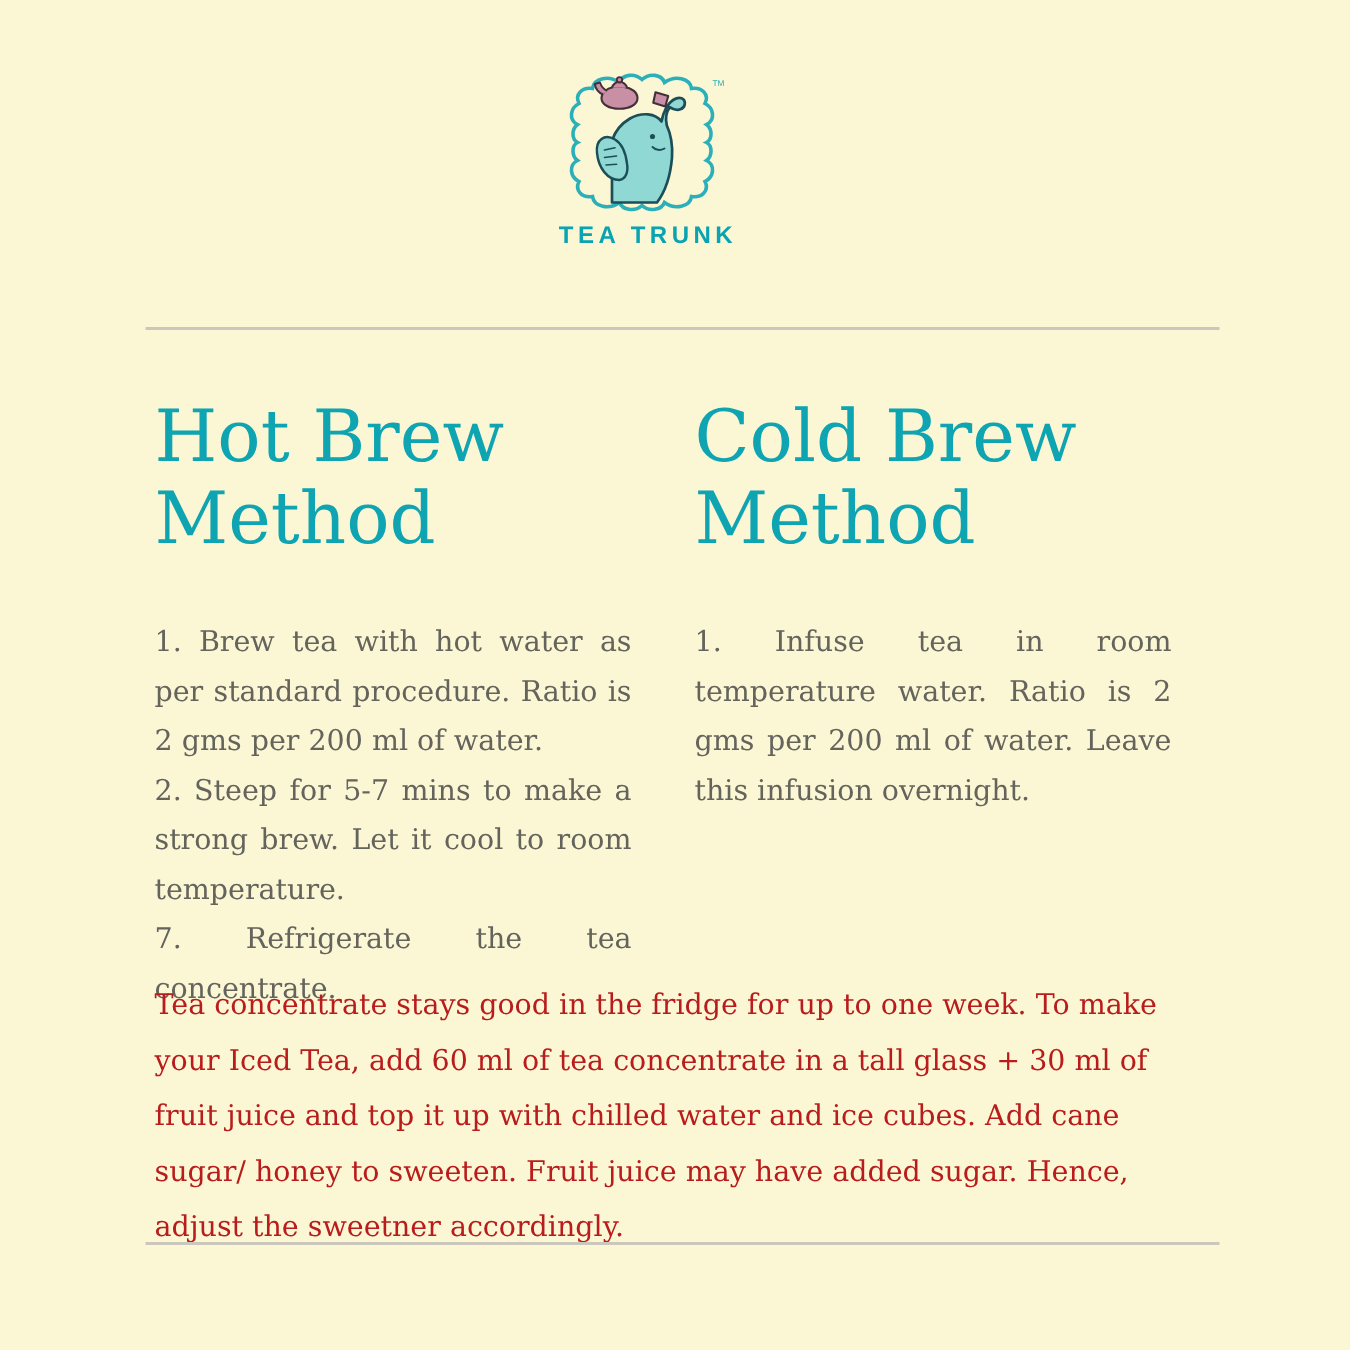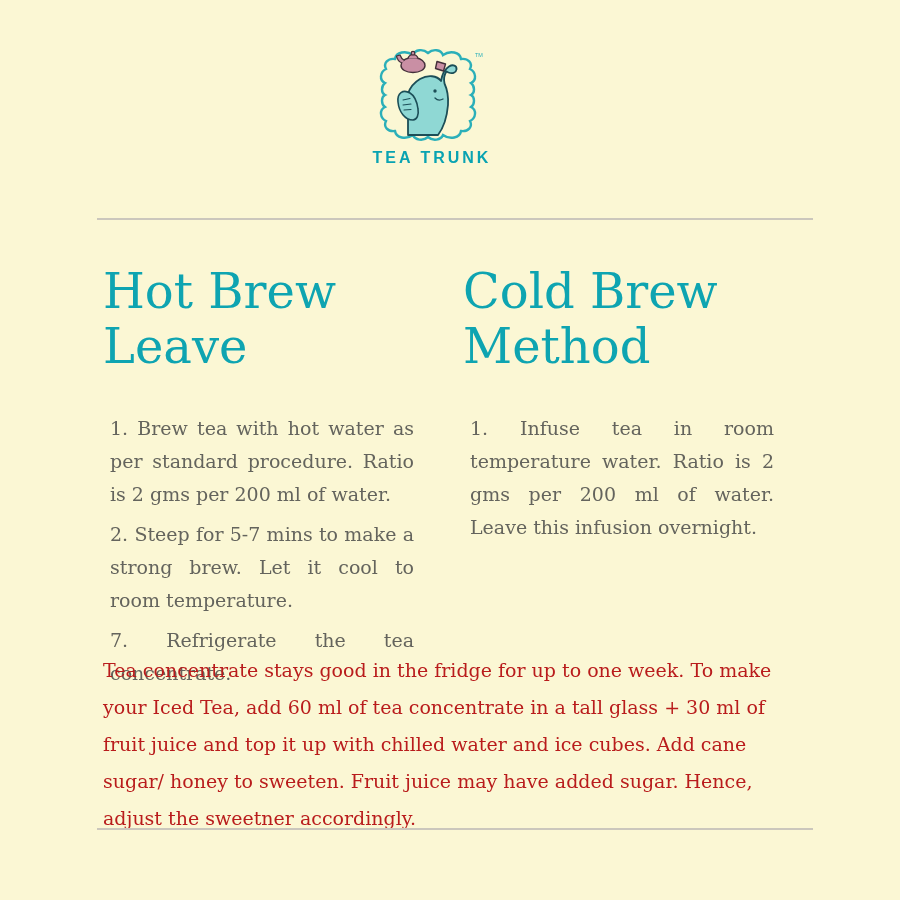--- a/index.html
+++ b/index.html
@@ -52,21 +52,21 @@
   .col { width: 318px; }
   .col h2 {
     margin: 0 0 38px 0;
     font-family: "DejaVu Serif", serif;
     font-weight: normal;
     font-size: 48px;
     line-height: 55px;
     color: #0EA4B1;
   }
   .col p.step {
-    margin: 7px;
+    margin: 0;
     font-size: 19px;
     line-height: 33px;
     color: #64645D;
     text-align: justify;
   }
 
   
   .note {
     position: absolute;
     left: 103px; top: 652px;
@@ -139,21 +139,21 @@
     <text x="99" y="9" font-family="Liberation Sans, sans-serif" font-size="5.5" fill="#2BAFB9">TM</text>
   </svg>
 </div>
 
 <div class="brand-name">TEA TRUNK</div>
 
 <div class="divider top"></div>
 
 <div class="columns">
   <div class="col">
-    <h2>Hot Brew Leave</h2>
+    <h2>Hot Brew Method</h2>
     <p class="step">1. Brew tea with hot water as per standard procedure. Ratio is 2 gms per 200 ml of water.</p>
     <p class="step">2. Steep for 5-7 mins to make a strong brew. Let it cool to room temperature.</p>
     <p class="step">7. Refrigerate the tea concentrate.</p>
   </div>
   <div class="col">
     <h2>Cold Brew Method</h2>
     <p class="step">1. Infuse tea in room temperature water. Ratio is 2 gms per 200 ml of water. Leave this infusion overnight.</p>
   </div>
 </div>
 

